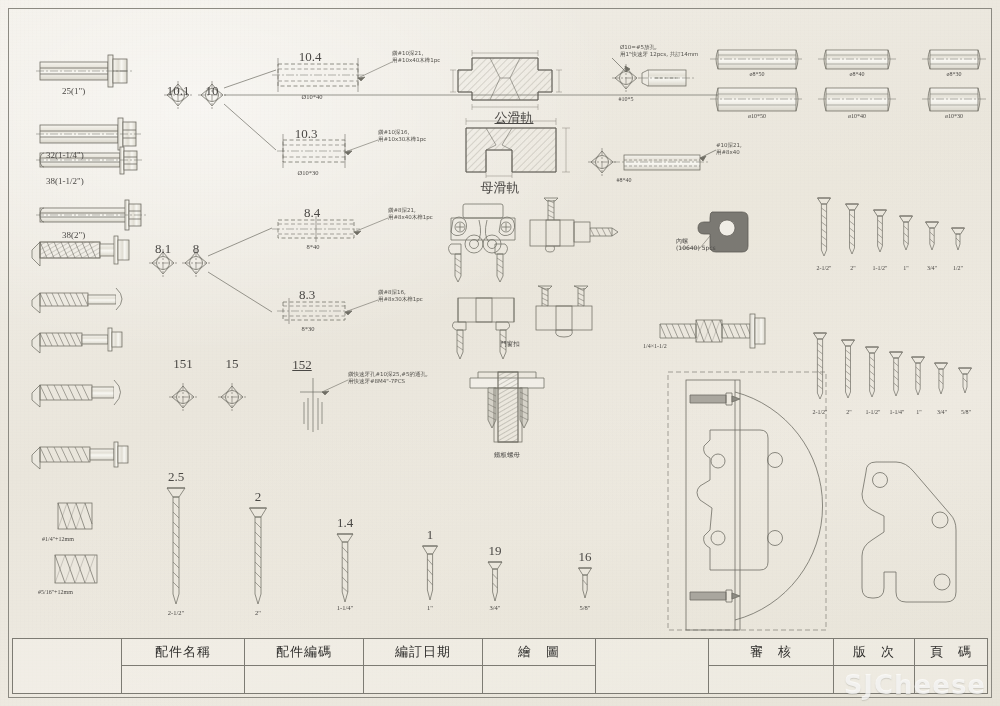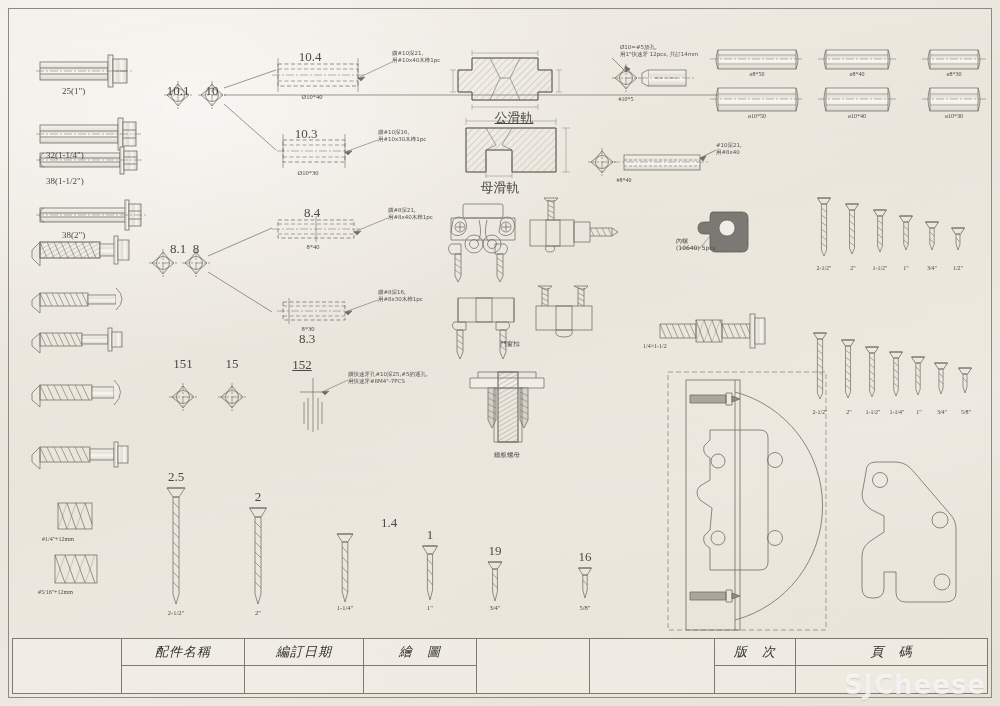--- a/index.html
+++ b/index.html
@@ -43,21 +43,20 @@
   .s65{font-size:6.5px;}
   .s7{font-size:13px;}
   .s9{font-size:9px;}
   .ctr{transform:translateX(-50%);}
   
   #title-block{
     position:absolute;left:12px;top:638px;width:974px;height:54px;
     border:1px solid #7d7b73;
     display:flex;
     background:rgba(249,247,241,.35);
-    font-style:italic;
   }
   #title-block .tcol{
     border-right:1px solid #7d7b73;
     display:flex;flex-direction:column;
   }
   #title-block .tcol:last-child{border-right:none;}
   #title-block .thead{
     height:26px;display:flex;align-items:center;justify-content:center;
     font-family:"DejaVu Sans", sans-serif;
     font-size:13px;color:#2f2e2c;letter-spacing:1px;
@@ -667,27 +666,27 @@
   <div class="lbl s7 ctr" style="left:212px;top:84px;">10</div>
   <div class="lbl s7 ctr" style="left:310px;top:50px;">10.4</div>
   <div class="lbl s65 ctr" style="left:312px;top:93px;">Ø10*40</div>
   <div class="ann" style="left:392px;top:50px;white-space:pre;">鑽#10深21,
 用#10x40木榫1pc</div>
   <div class="lbl s7 ctr" style="left:306px;top:127px;">10.3</div>
   <div class="lbl s65 ctr" style="left:308px;top:169px;">Ø10*30</div>
   <div class="ann" style="left:378px;top:129px;white-space:pre;">鑽#10深16,
 用#10x30木榫1pc</div>
 
-  <div class="lbl s7 ctr" style="left:178px;top:242px;">8.1</div>
+  <div class="lbl s7 ctr" style="left:163px;top:242px;">8.1</div>
   <div class="lbl s7 ctr" style="left:196px;top:242px;">8</div>
   <div class="lbl s7 ctr" style="left:312px;top:206px;">8.4</div>
   <div class="lbl s65 ctr" style="left:313px;top:243px;">8*40</div>
   <div class="ann" style="left:388px;top:207px;white-space:pre;">鑽#8深21,
 用#8x40木榫1pc</div>
-  <div class="lbl s7 ctr" style="left:307px;top:288px;margin-top:44px;">8.3</div>
+  <div class="lbl s7 ctr" style="left:307px;top:288px;">8.3</div>
   <div class="lbl s65 ctr" style="left:308px;top:325px;">8*30</div>
   <div class="ann" style="left:378px;top:289px;white-space:pre;">鑽#8深16,
 用#8x30木榫1pc</div>
 
   <div class="lbl s7 ctr" style="left:183px;top:357px;">151</div>
   <div class="lbl s7 ctr" style="left:232px;top:357px;">15</div>
   <div class="lbl s7 ctr" style="left:302px;top:358px;text-decoration:underline;">152</div>
   <div class="ann" style="left:348px;top:371px;white-space:pre;">鑽快速牙孔#10深25,#5的通孔,
 用快速牙#8M4"-7PCS</div>
 
@@ -718,21 +717,21 @@
   <div class="lbl s6 ctr" style="left:820px;top:409px;">2-1/2"</div>
   <div class="lbl s6 ctr" style="left:849px;top:409px;">2"</div>
   <div class="lbl s6 ctr" style="left:873px;top:409px;">1-1/2"</div>
   <div class="lbl s6 ctr" style="left:897px;top:409px;">1-1/4"</div>
   <div class="lbl s6 ctr" style="left:919px;top:409px;">1"</div>
   <div class="lbl s6 ctr" style="left:942px;top:409px;">3/4"</div>
   <div class="lbl s6 ctr" style="left:966px;top:409px;">5/8"</div>
 
   <div class="lbl s7 ctr" style="left:176px;top:470px;">2.5</div>
   <div class="lbl s7 ctr" style="left:258px;top:490px;">2</div>
-  <div class="lbl s7 ctr" style="left:345px;top:516px;margin-left:44px;">1.4</div>
+  <div class="lbl s7 ctr" style="left:345px;top:516px;">1.4</div>
   <div class="lbl s7 ctr" style="left:430px;top:528px;">1</div>
   <div class="lbl s7 ctr" style="left:495px;top:544px;">19</div>
   <div class="lbl s7 ctr" style="left:585px;top:550px;">16</div>
 
   <div class="lbl s65 ctr" style="left:176px;top:609px;">2-1/2"</div>
   <div class="lbl s65 ctr" style="left:258px;top:609px;">2"</div>
   <div class="lbl s65 ctr" style="left:345px;top:604px;">1-1/4"</div>
   <div class="lbl s65 ctr" style="left:430px;top:604px;">1"</div>
   <div class="lbl s65 ctr" style="left:495px;top:604px;">3/4"</div>
   <div class="lbl s65 ctr" style="left:585px;top:604px;">5/8"</div>
@@ -745,31 +744,36 @@
 
   <div id="title-block">
     <div class="tcol blank" style="width:108px;">
       <div class="thead"></div>
     </div>
     <div class="tcol" style="width:122px;">
       <div class="thead">配件名稱</div>
       <div class="tcell"></div>
     </div>
     <div class="tcol" style="width:118px;">
+      <div class="thead">配件編碼</div>
+      <div class="tcell"></div>
+    </div>
+    <div class="tcol" style="width:118px;">
       <div class="thead">編訂日期</div>
       <div class="tcell"></div>
     </div>
     <div class="tcol" style="width:112px;">
       <div class="thead">繪　圖</div>
       <div class="tcell"></div>
     </div>
     <div class="tcol" style="width:112px;">
       <div class="tcell"></div>
     </div>
     <div class="tcol" style="width:124px;">
+      <div class="thead">審　核</div>
       <div class="tcell"></div>
     </div>
     <div class="tcol" style="width:80px;">
       <div class="thead">版　次</div>
       <div class="tcell"></div>
     </div>
     <div class="tcol" style="flex:1;">
       <div class="thead">頁　碼</div>
       <div class="tcell"></div>
     </div>

